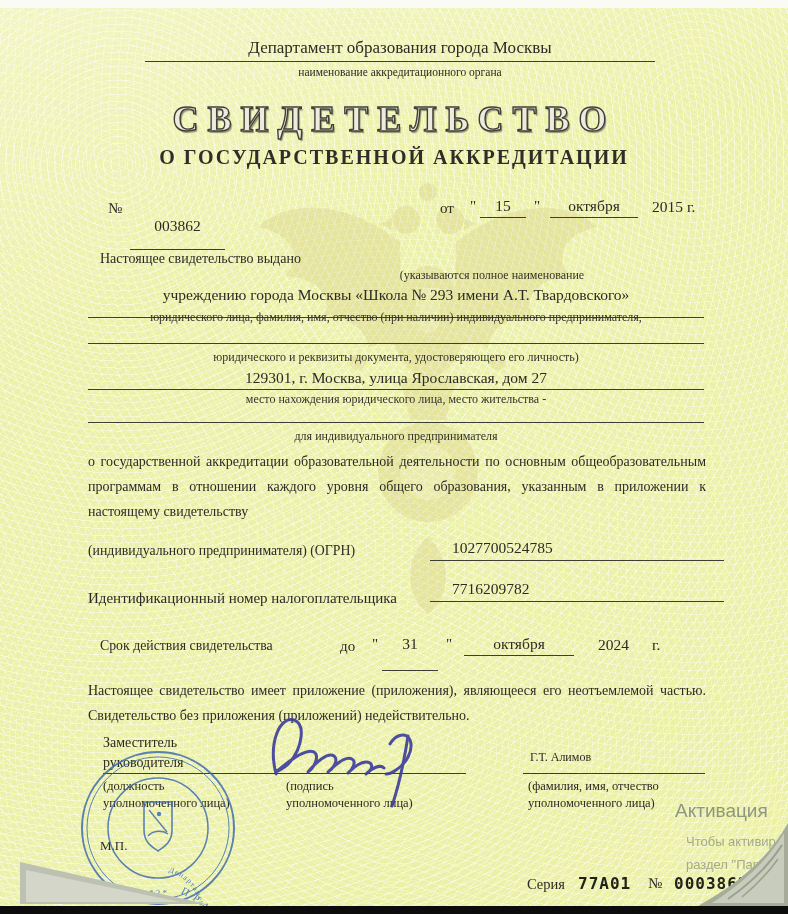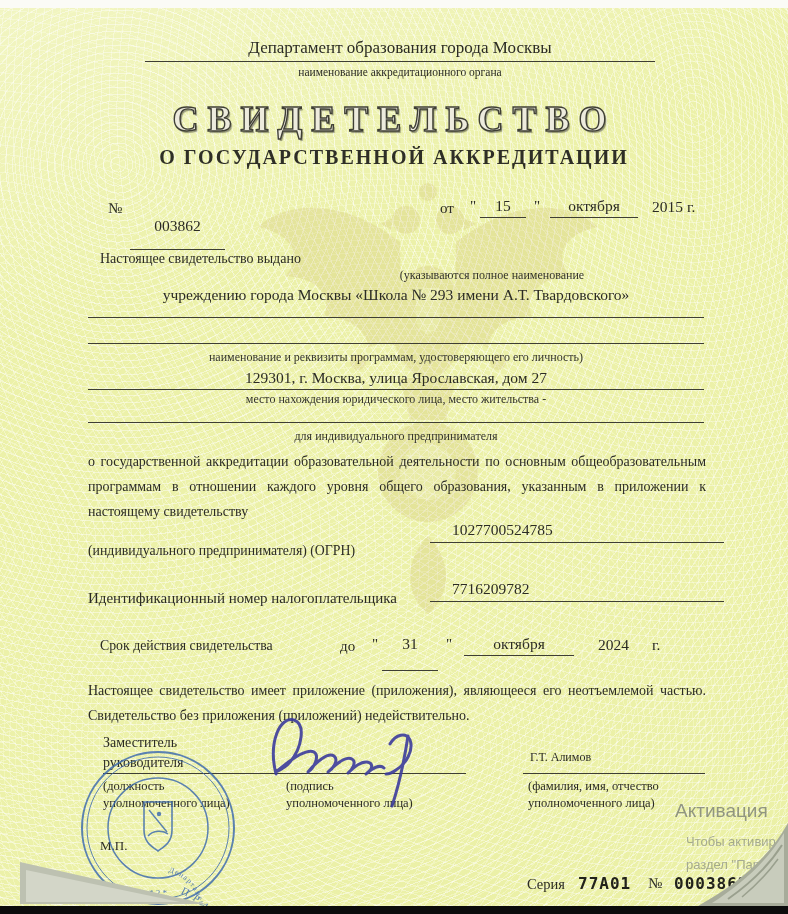--- a/index.html
+++ b/index.html
@@ -71,34 +71,35 @@
   <div class="t serif15" style="left:470px;top:198px;">"</div>
   <div class="t c ul val" style="left:480px;top:197px;width:46px;padding-bottom:2px;">15</div>
   <div class="t serif15" style="left:534px;top:198px;">"</div>
   <div class="t c ul val" style="left:550px;top:197px;width:88px;padding-bottom:2px;">октября</div>
   <div class="t val" style="left:652px;top:198px;">2015 г.</div>
 
   <div class="t lab" style="left:100px;top:251px;">Настоящее свидетельство выдано</div>
   <div class="t c cap" style="left:280px;top:268px;width:424px;">(указываются полное наименование</div>
 
   <div class="t c ul val" style="left:88px;top:286px;width:616px;padding-bottom:13px;">учреждению города Москвы «Школа № 293 имени А.Т. Твардовского»</div>
+  <div class="t c cap" style="left:88px;top:310px;width:616px;">юридического лица, фамилия, имя, отчество (при наличии) индивидуального предпринимателя,</div>
 
   <div class="t ul" style="left:88px;top:343px;width:616px;height:0;"></div>
-  <div class="t c cap" style="left:88px;top:350px;width:616px;">наименование и реквизиты программам, удостоверяющего его личность)</div>
+  <div class="t c cap" style="left:88px;top:350px;width:616px;">юридического и реквизиты документа, удостоверяющего его личность)</div>
 
   <div class="t c ul val" style="left:88px;top:369px;width:616px;padding-bottom:2px;">129301, г. Москва, улица Ярославская, дом 27</div>
   <div class="t c cap" style="left:88px;top:392px;width:616px;">место нахождения юридического лица, место жительства -</div>
 
   <div class="t ul" style="left:88px;top:422px;width:616px;height:0;"></div>
   <div class="t c cap" style="left:88px;top:429px;width:616px;">для индивидуального предпринимателя</div>
 
   <div class="t just" style="left:88px;top:449px;width:618px;">о государственной аккредитации образовательной деятельности по основным общеобразовательным программам в отношении каждого уровня общего образования, указанным в приложении к настоящему свидетельству</div>
 
   <div class="t" style="left:88px;top:543px;font-size:13.8px;">(индивидуального предпринимателя) (ОГРН)</div>
-  <div class="t ul val" style="left:430px;top:521px;width:272px;padding-bottom:3px;padding-left:22px;">1027700524785</div>
+  <div class="t ul val" style="left:430px;top:539px;width:272px;padding-bottom:3px;padding-left:22px;">1027700524785</div>
 
   <div class="t" style="left:88px;top:590px;font-size:15px;">Идентификационный номер налогоплательщика</div>
   <div class="t ul val" style="left:430px;top:580px;width:272px;padding-bottom:3px;padding-left:22px;">7716209782</div>
 
   <div class="t" style="left:100px;top:638px;font-size:13.8px;">Срок действия свидетельства</div>
   <div class="t serif15" style="left:340px;top:638px;">до</div>
   <div class="t serif15" style="left:372px;top:636px;">"</div>
   <div class="t c ul val" style="left:382px;top:635px;width:56px;padding-bottom:17px;">31</div>
   <div class="t serif15" style="left:446px;top:636px;">"</div>
   <div class="t c ul val" style="left:464px;top:635px;width:110px;padding-bottom:2px;">октября</div>

